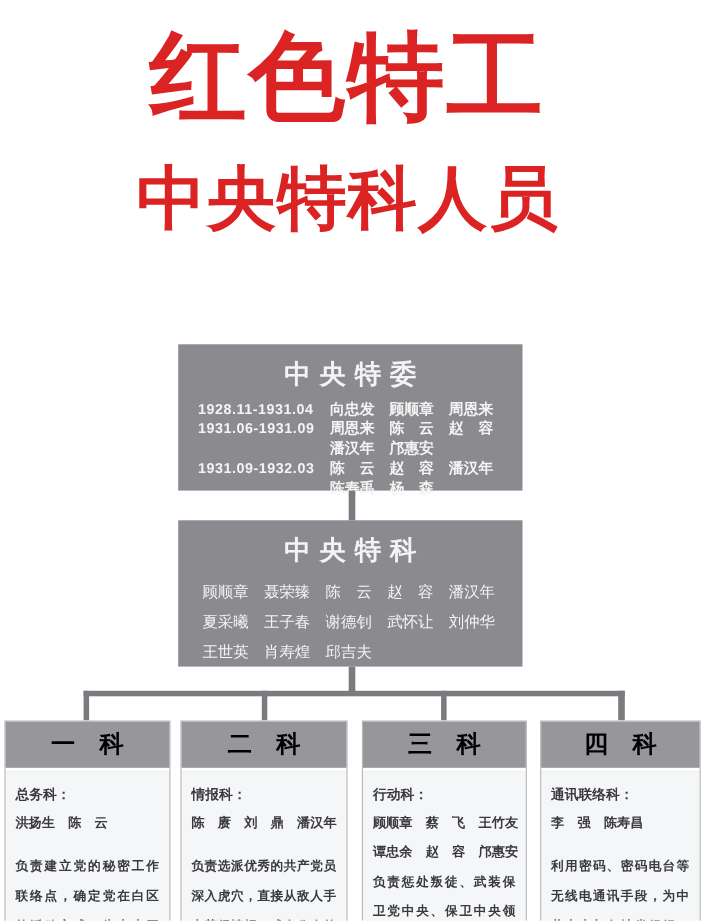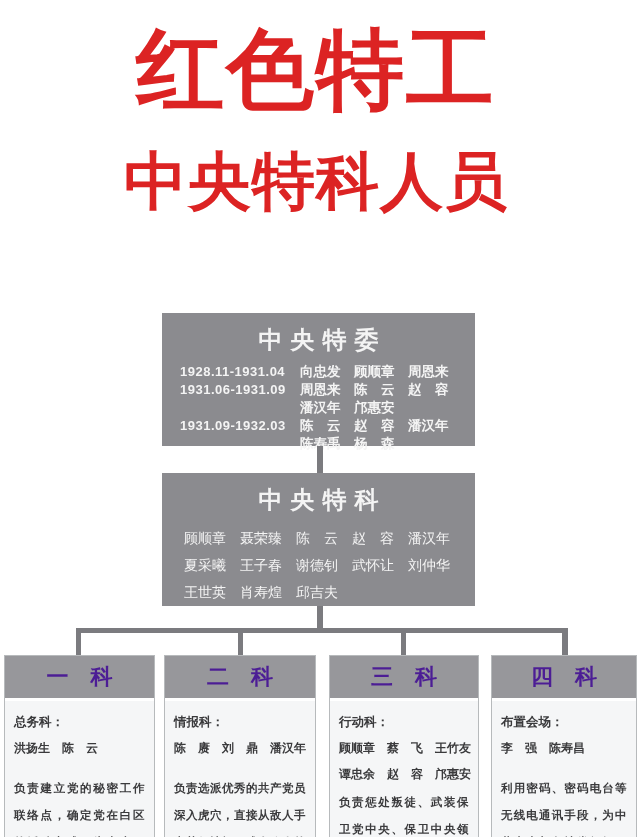--- a/index.html
+++ b/index.html
@@ -37,21 +37,21 @@
   #d4{left:562px;top:628px;width:6px;height:27px;}
 
   
   .sec{position:absolute;top:655px;height:200px;background:var(--body-bg,#f5f6f7);
        border:1px solid var(--box-border,#b7babc);box-sizing:border-box;
        font-family:"Liberation Serif",serif;color:var(--ink,#3a3a3c);}
   #s1{left:4px;width:151px;}
   #s2{left:164px;width:152px;}
   #s3{left:329px;width:150px;}
   #s4{left:491px;width:146px;}
-  .shead{height:45px;background:var(--header-gray,#97979b);color:#4c1d95;
+  .shead{height:45px;background:var(--header-gray,#97979b);color:#000000;
          display:flex;align-items:center;justify-content:center;
          font-family:"Liberation Sans",sans-serif;font-weight:800;font-size:22px;
          letter-spacing:8px;padding-left:8px;box-sizing:border-box;
          border-bottom:3px solid #fff;}
   .sbody{padding:8px 9px 0 9px;font-weight:700;}
   .slabel{font-size:12.5px;line-height:26px;}
   .snames{font-size:12px;line-height:26px;white-space:pre;}
   .sdesc{margin-top:14px;font-size:11.5px;line-height:27px;text-align:justify;
          letter-spacing:0.5px;}
   .sec.two .sdesc{margin-top:2px;}
@@ -133,19 +133,19 @@
       <div class="slabel">行动科：</div>
       <div class="snames">顾顺章　蔡　飞　王竹友</div>
       <div class="snames">谭忠余　赵　容　邝惠安</div>
       <div class="sdesc">负责惩处叛徒、武装保卫党中央、保卫中央领导、中央机关以及中央高层会议安全。</div>
     </div>
   </div>
 
   <div class="sec" id="s4">
     <div class="shead">四 科</div>
     <div class="sbody">
-      <div class="slabel">布置会场：</div>
+      <div class="slabel">通讯联络科：</div>
       <div class="snames">李　强　陈寿昌</div>
       <div class="sdesc">利用密码、密码电台等无线电通讯手段，为中共中央与各地党组织、苏区红军以及共产国际保持沟通提供保障。</div>
     </div>
   </div>
 
 </div>
 
 </body></html>

